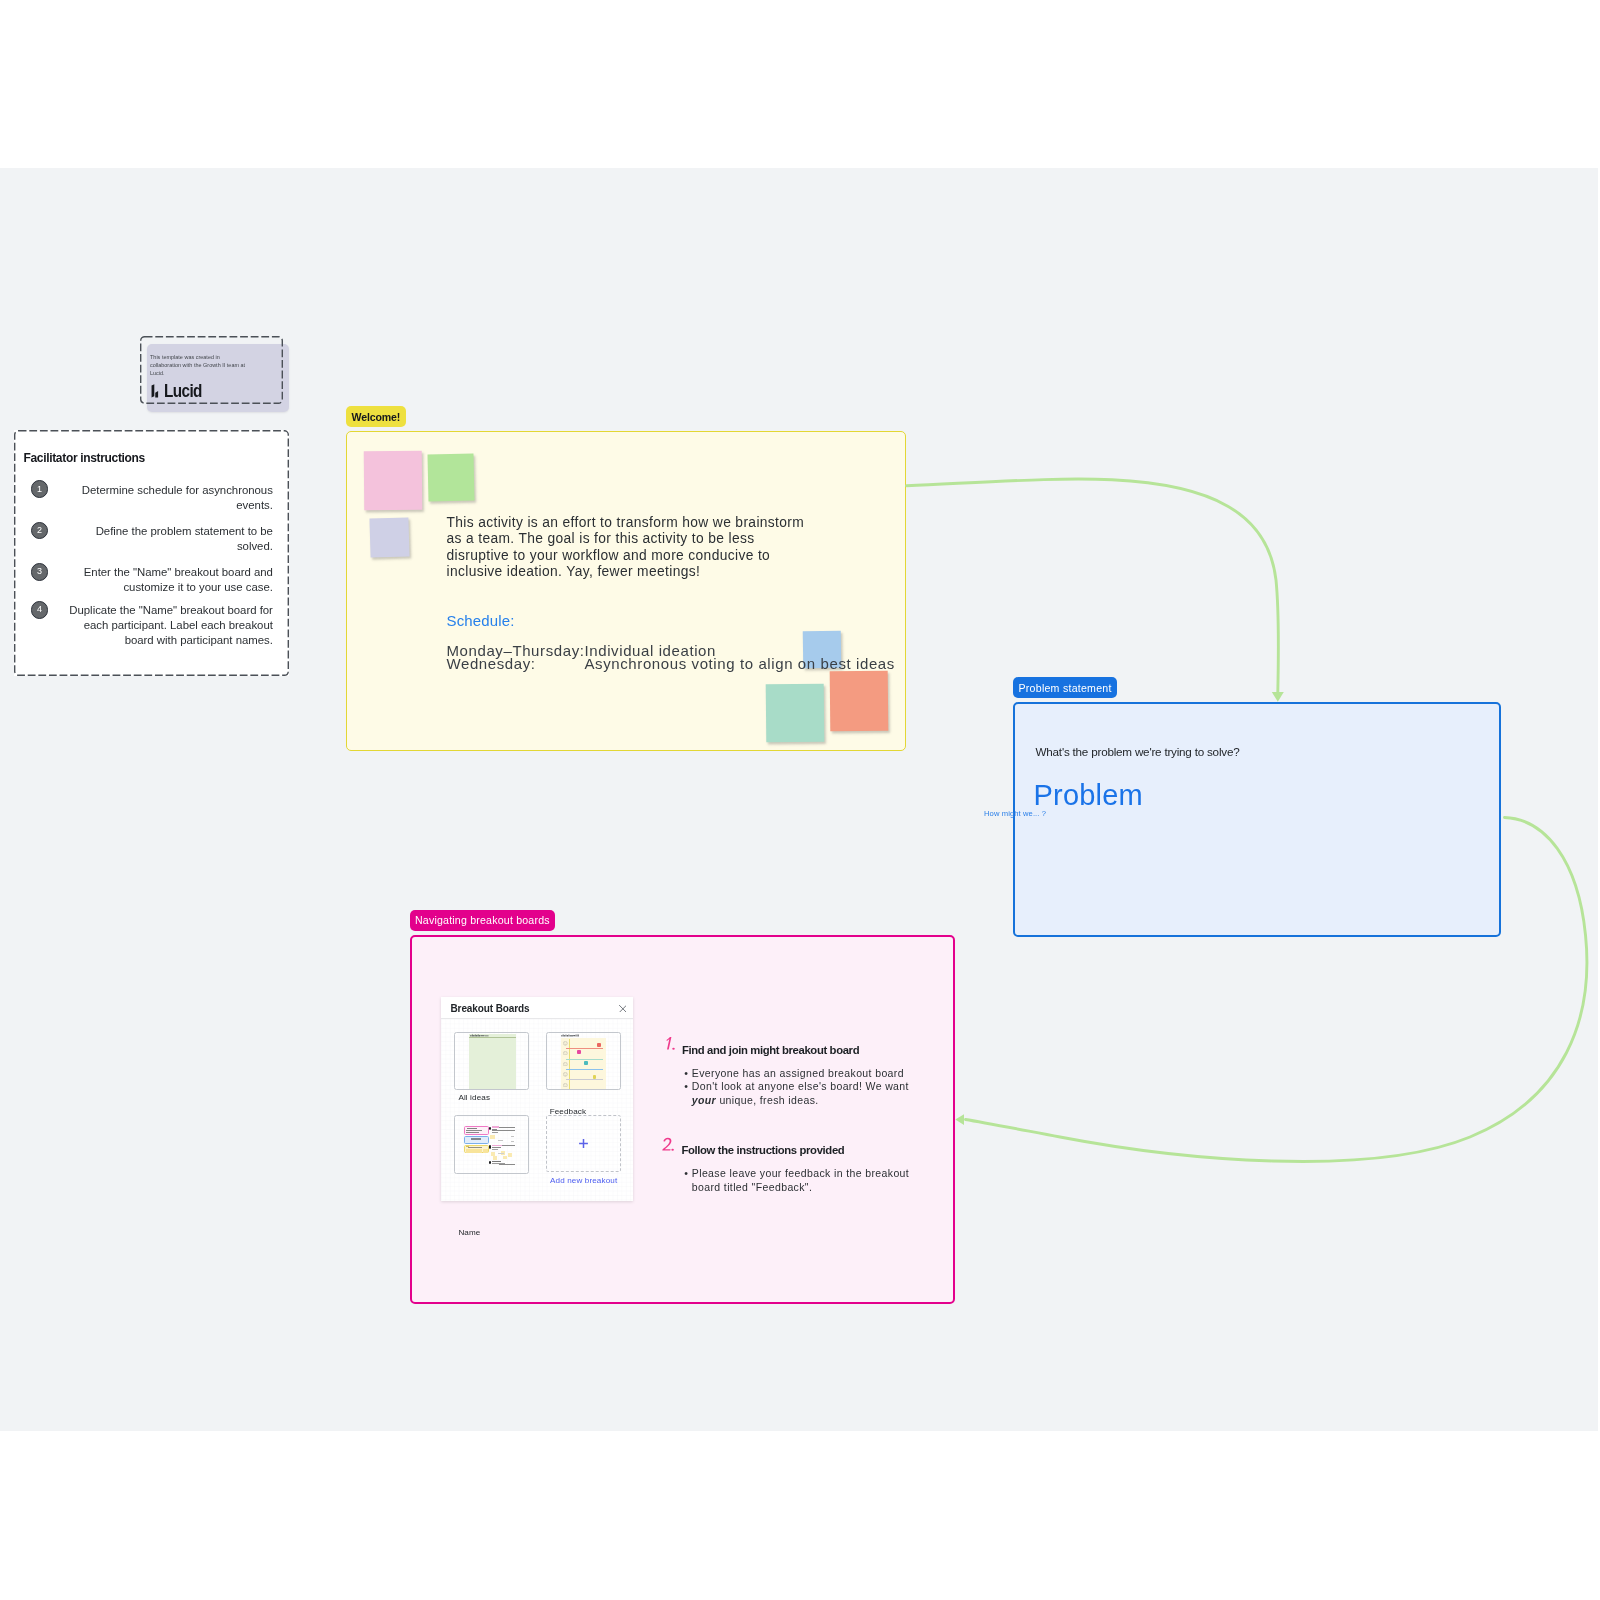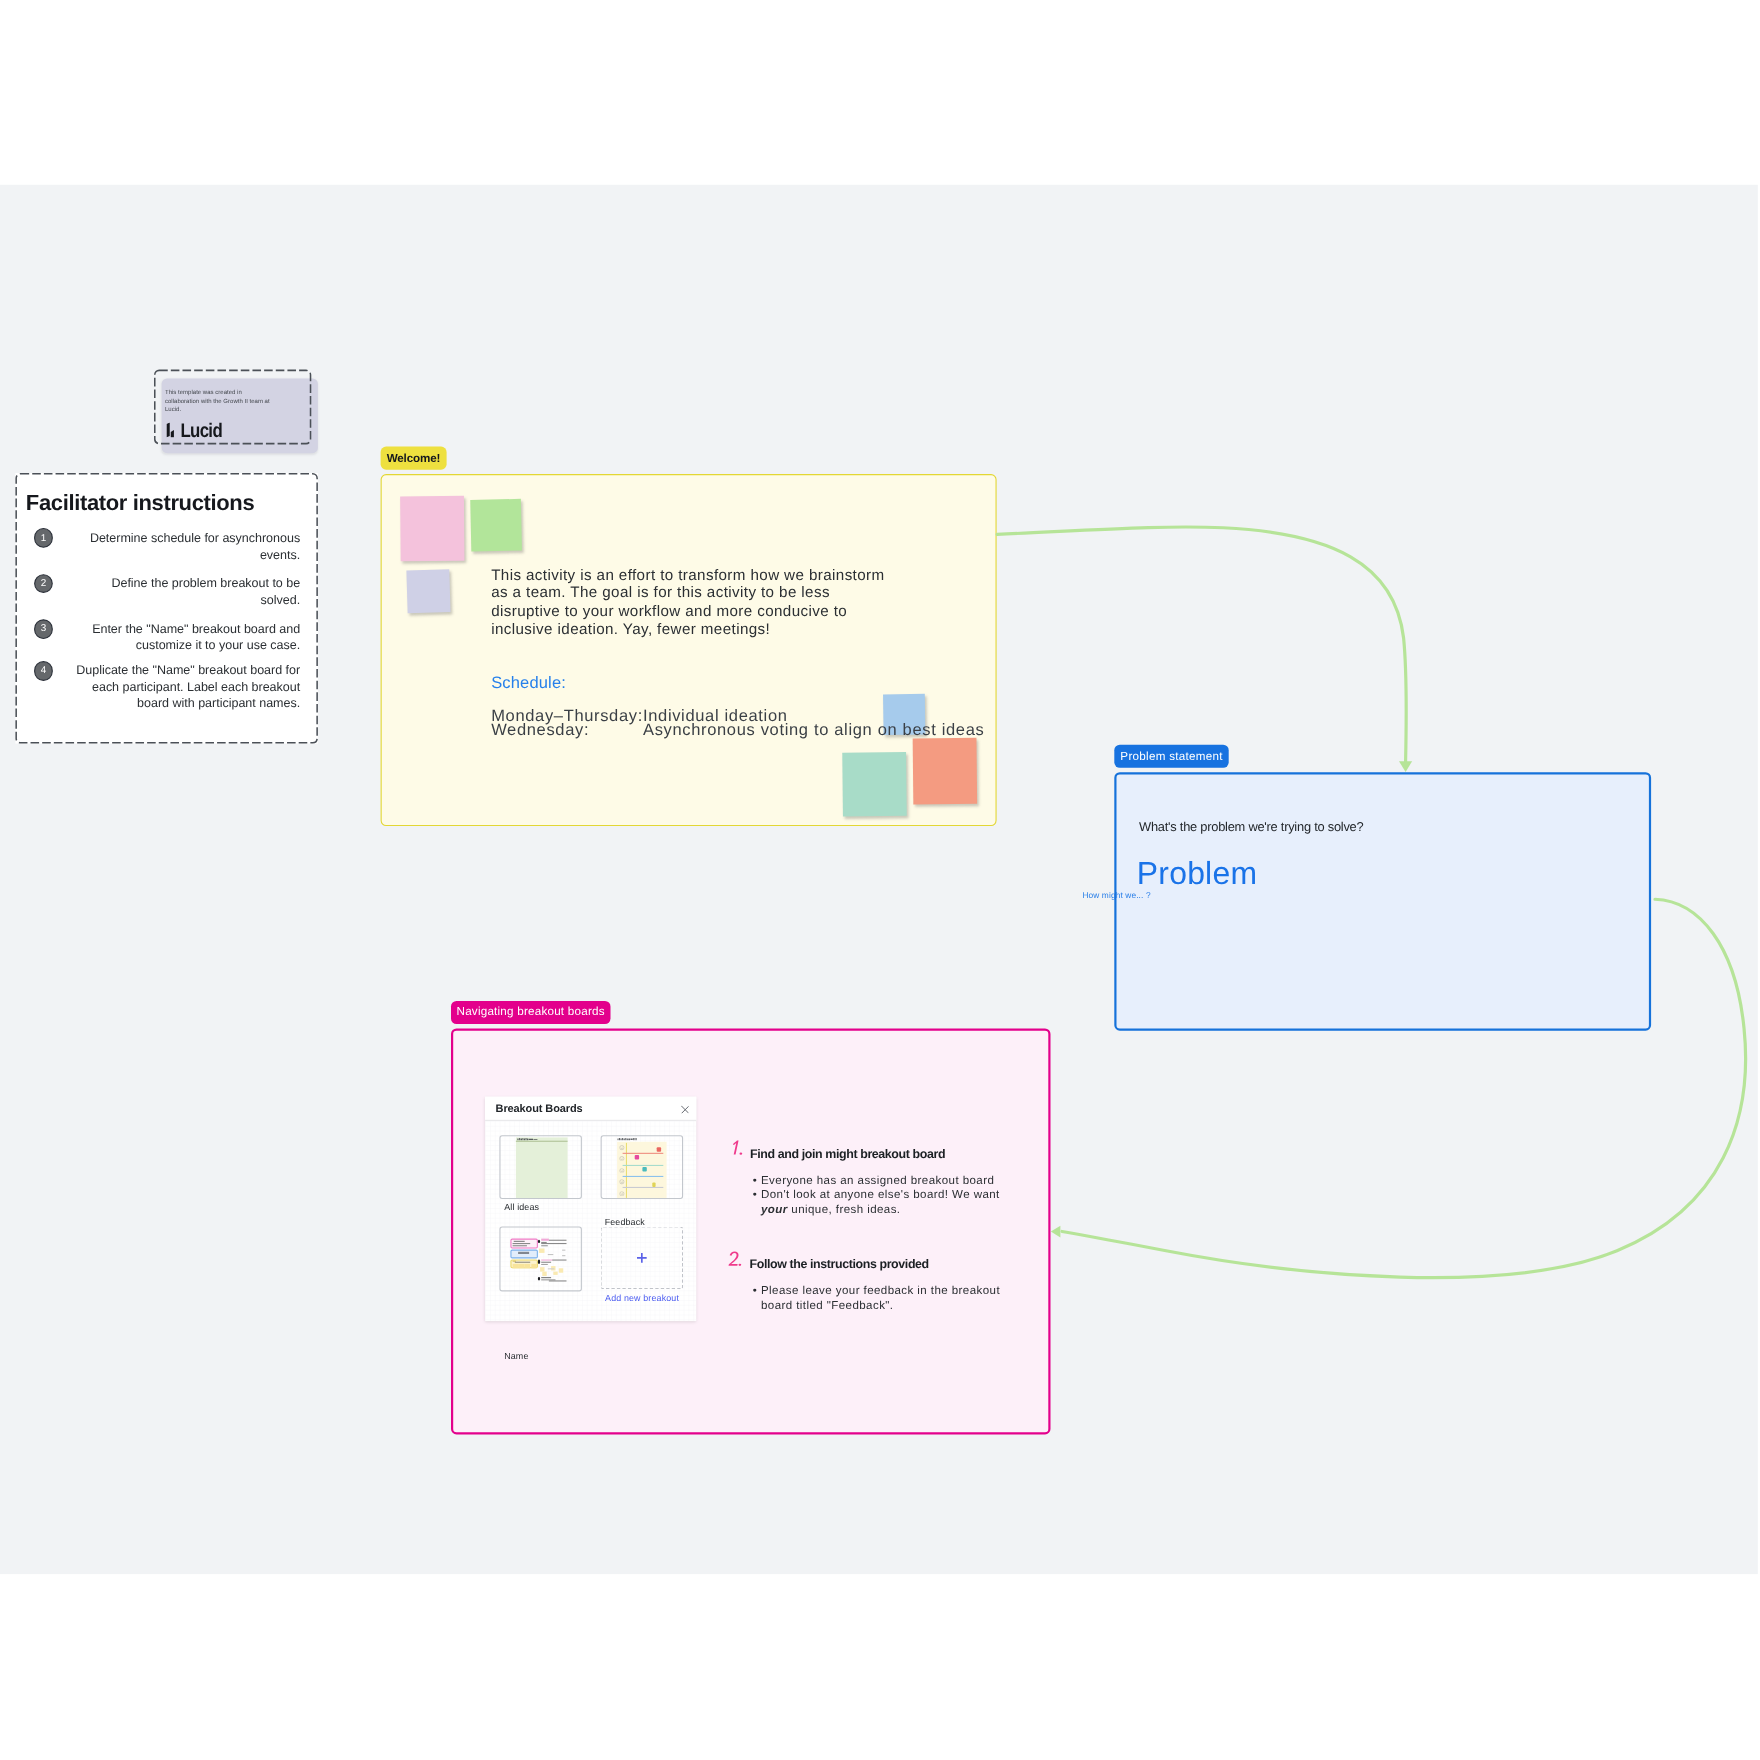--- a/index.html
+++ b/index.html
@@ -10,21 +10,21 @@
   
   #credit-dash{left:140px;top:336.2px;width:143px;height:68px;z-index:3;}
   #credit-card{left:147px;top:344px;width:142px;height:67.5px;background:#d3d3e3;border-radius:5px;z-index:2;box-shadow:0 1px 2px rgba(60,60,80,0.10);}
   #credit-text{z-index:5;left:150px;top:353px;width:130px;font-size:5.45px;line-height:8.1px;white-space:nowrap;color:#43474d;letter-spacing:0.02px;}
   #credit-logo{z-index:5;left:151px;top:384px;height:14px;display:flex;align-items:center;}
   #credit-logo .wordmark{font-size:18px;font-weight:700;color:#16181d;letter-spacing:-0.7px;line-height:18px;margin-left:4px;font-family:"Liberation Sans",sans-serif;display:inline-block;transform:scaleX(0.85);transform-origin:left center;}
 
   
   #facilitator{left:14px;top:430px;width:275px;height:246px;background:#ffffff;}
   .dashrect{position:absolute;left:0;top:0;width:100%;height:100%;overflow:visible;}
-  #fac-title{left:23.5px;top:449.5px;font-size:20px;font-weight:700;color:#16181d;letter-spacing:-0.33px;line-height:16px;}
+  #fac-title{left:23.5px;top:449.5px;font-size:12px;font-weight:700;color:#16181d;letter-spacing:-0.33px;line-height:16px;}
   .fac-step{position:absolute;display:flex;gap:9.5px;}
   .fac-num{width:17.7px;height:17.7px;box-sizing:border-box;border-radius:50%;background:#65686b;border:1.4px solid #2b3039;color:#fff;font-size:9px;font-weight:400;display:flex;align-items:center;justify-content:center;flex:0 0 auto;margin-top:-1.5px;line-height:1;}
   .fac-txt{font-size:11.4px;line-height:15px;color:#2b2f33;width:215px;margin-top:0.8px;letter-spacing:-0.02px;}
   .fac-txt .ln{display:block;white-space:nowrap;text-align:right;}
 
   
   #welcome-label{left:346px;top:406px;height:21px;background:#eee03f;border-radius:5px;display:flex;align-items:center;padding:0 5.5px;font-size:10.6px;font-weight:700;color:#16181d;letter-spacing:-0.15px;}
   #welcome-card{left:346px;top:431px;width:560px;height:319.5px;background:#fefbe7;border:1.9px solid #e3d734;border-radius:5px;box-sizing:border-box;}
   #welcome-body{left:446.5px;top:515px;width:400px;font-size:13.8px;line-height:16.4px;color:#2b2f33;letter-spacing:0.36px;white-space:nowrap;}
   #welcome-sched-title{left:446.5px;top:612px;font-size:15px;line-height:17px;color:#2680eb;font-weight:400;letter-spacing:0.15px;}
@@ -101,21 +101,21 @@
     <div class="fac-step" style="left: 30.7px; top: 481.8px;">
       <span class="fac-num">1</span>
       <span class="fac-txt">
         <span class="ln">Determine schedule for asynchronous</span>
         <span class="ln">events.</span>
       </span>
     </div>
     <div class="fac-step" style="left: 30.7px; top: 523.2px;">
       <span class="fac-num">2</span>
       <span class="fac-txt">
-        <span class="ln">Define the problem breakout to be</span>
+        <span class="ln">Define the problem statement to be</span>
         <span class="ln">solved.</span>
       </span>
     </div>
     <div class="fac-step" style="left: 30.7px; top: 564.6px;">
       <span class="fac-num">3</span>
       <span class="fac-txt">
         <span class="ln">Enter the "Name" breakout board and</span>
         <span class="ln">customize it to your use case.</span>
       </span>
     </div>

